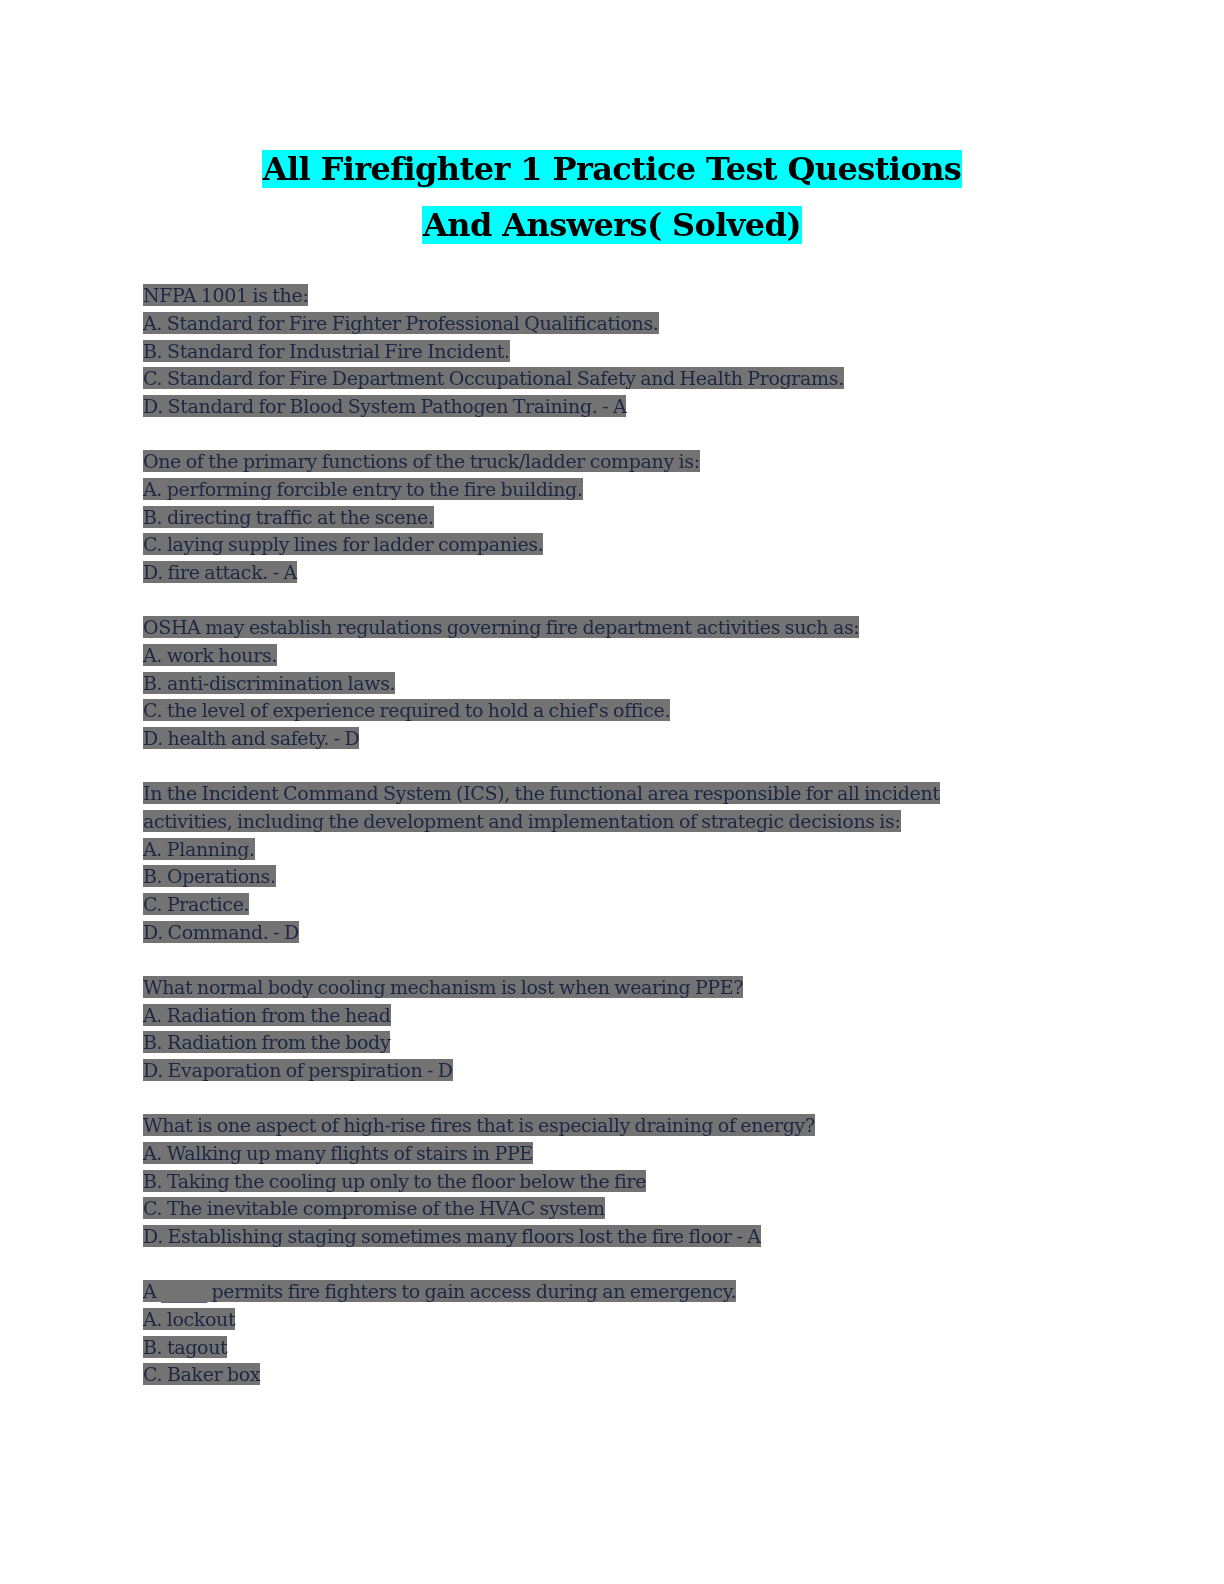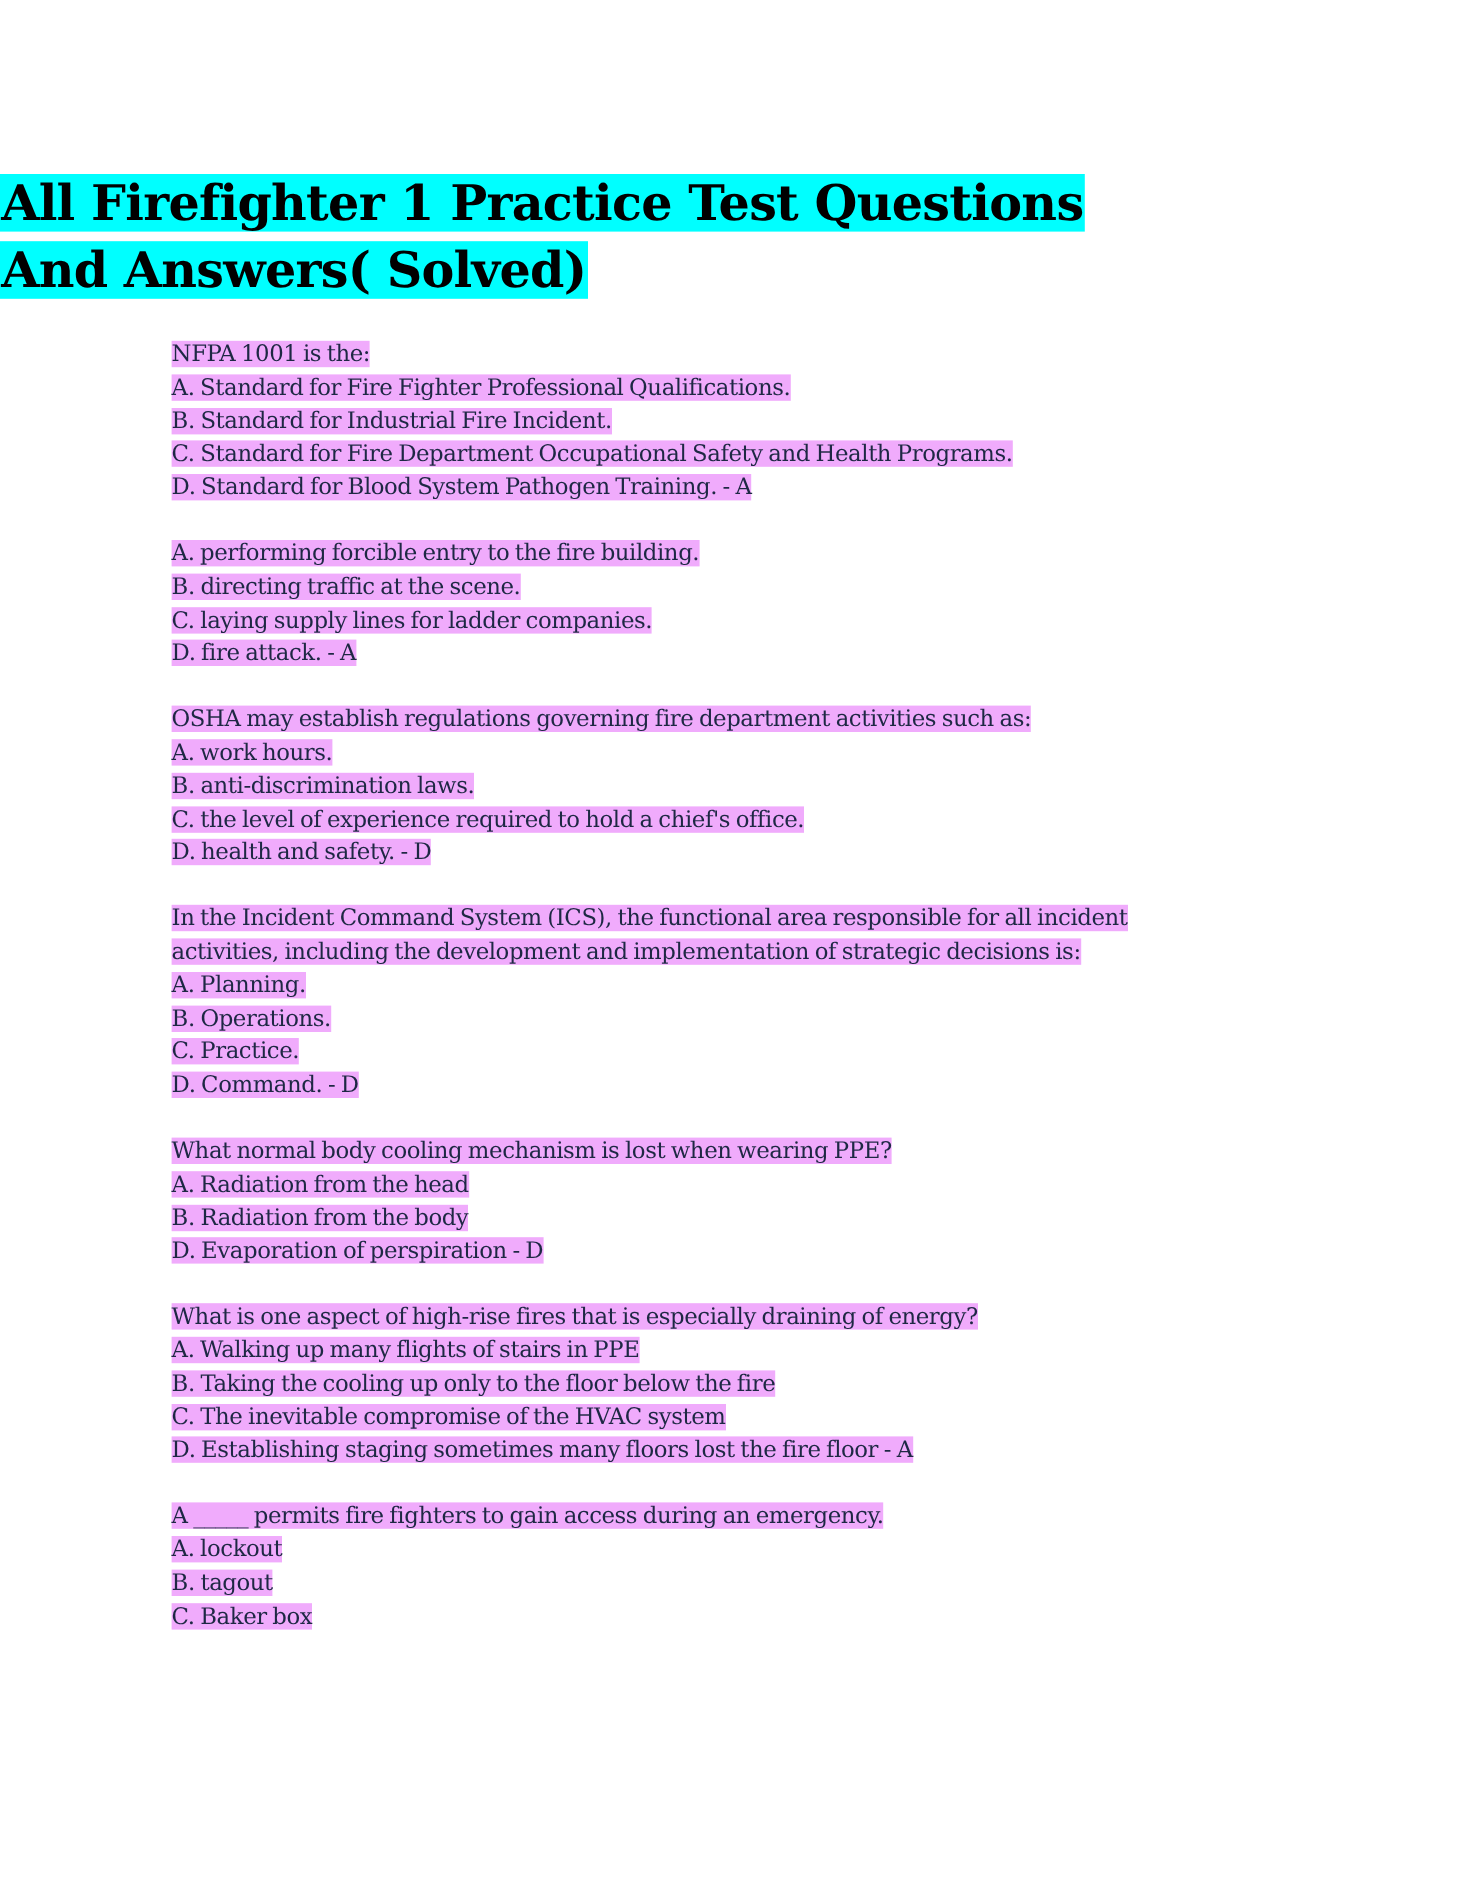--- a/index.html
+++ b/index.html
@@ -19,24 +19,25 @@
       top: 0;
       width: 1224px;
       height: 1584px;
       background: #ffffff;
     }
     .title-block {
       position: absolute;
       left: 0;
       top: 141px;
       width: 1224px;
+      text-align: center;
       font-family: "DejaVu Serif", serif;
       font-weight: bold;
       color: #000000;
-      font-size: 41px;
+      font-size: 32px;
       line-height: 56px;
     }
     .title-line {
       display: block;
     }
     .title-line span {
       background: #00ffff;
       padding: 0 1px;
       letter-spacing: -0.6px;
     }
@@ -52,21 +53,21 @@
     .qblock {
       margin: 0 0 27px 0;
     }
     .line {
       display: block;
       height: 27.8px;
       line-height: 27.8px;
       white-space: nowrap;
     }
     .line span {
-      background: #f0abfc;
+      background: #737373;
       letter-spacing: -0.35px;
       word-spacing: -1px;
     }
   </style>
 </head>
 <body>
 
 <div class="page">
 
   <div class="title-block">
@@ -78,20 +79,21 @@
 
     <div class="qblock">
       <div class="line"><span>NFPA 1001 is the:</span></div>
       <div class="line"><span>A. Standard for Fire Fighter Professional Qualifications.</span></div>
       <div class="line"><span>B. Standard for Industrial Fire Incident.</span></div>
       <div class="line"><span>C. Standard for Fire Department Occupational Safety and Health Programs.</span></div>
       <div class="line"><span>D. Standard for Blood System Pathogen Training. - A</span></div>
     </div>
 
     <div class="qblock">
+      <div class="line"><span>One of the primary functions of the truck/ladder company is:</span></div>
       <div class="line"><span>A. performing forcible entry to the fire building.</span></div>
       <div class="line"><span>B. directing traffic at the scene.</span></div>
       <div class="line"><span>C. laying supply lines for ladder companies.</span></div>
       <div class="line"><span>D. fire attack. - A</span></div>
     </div>
 
     <div class="qblock">
       <div class="line"><span>OSHA may establish regulations governing fire department activities such as:</span></div>
       <div class="line"><span>A. work hours.</span></div>
       <div class="line"><span>B. anti-discrimination laws.</span></div>

